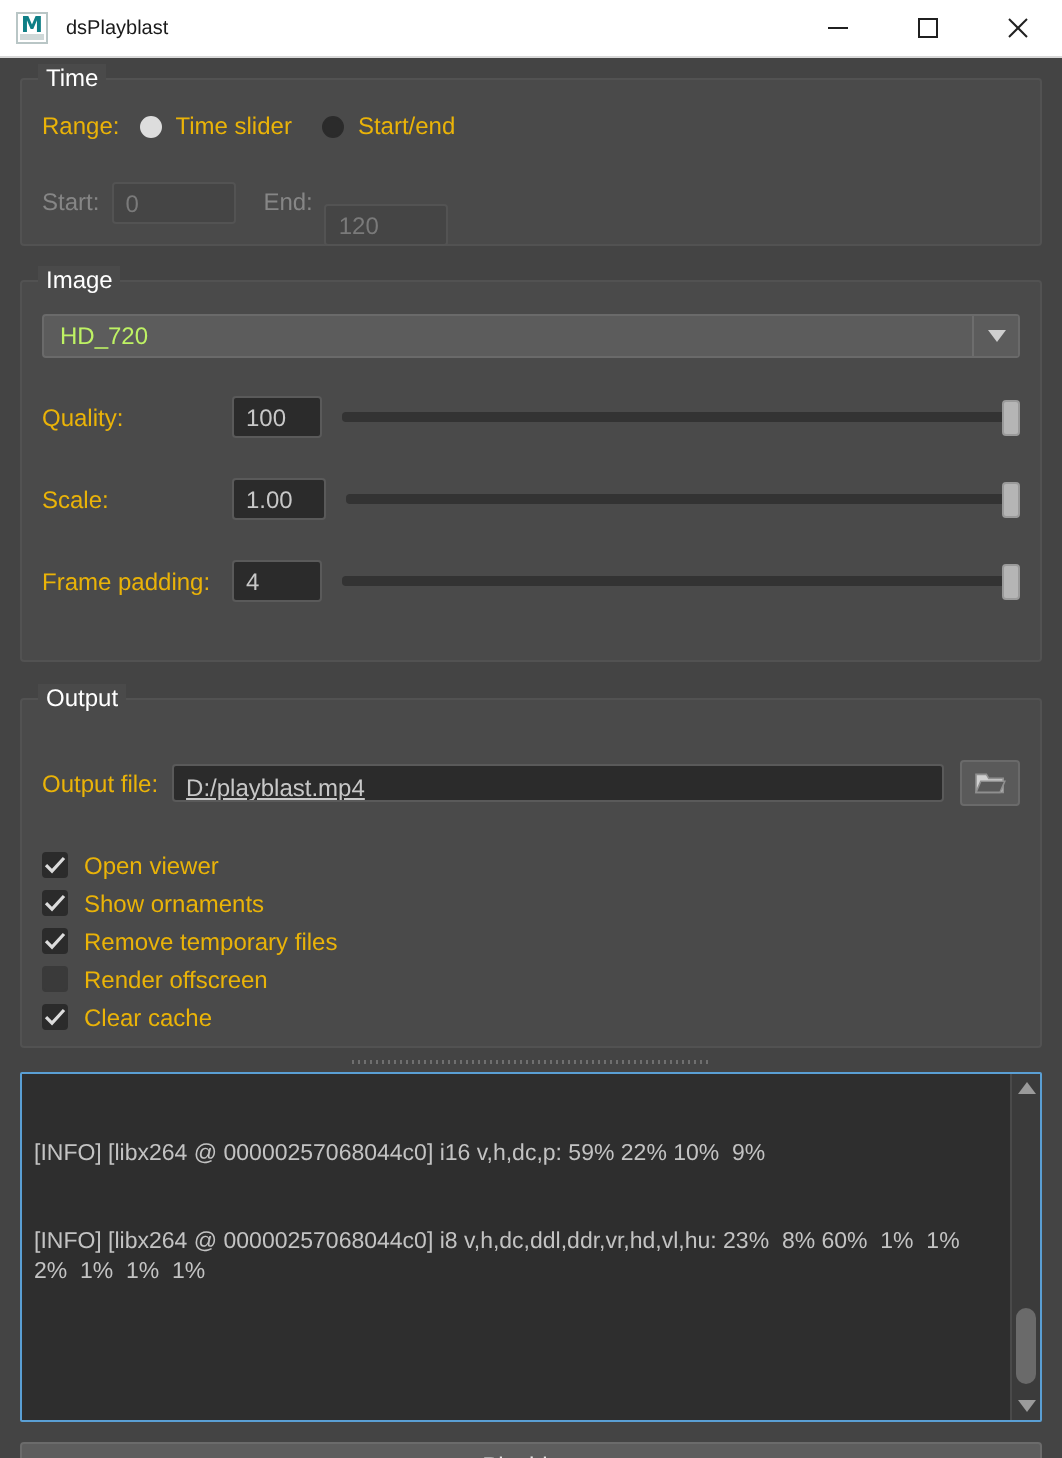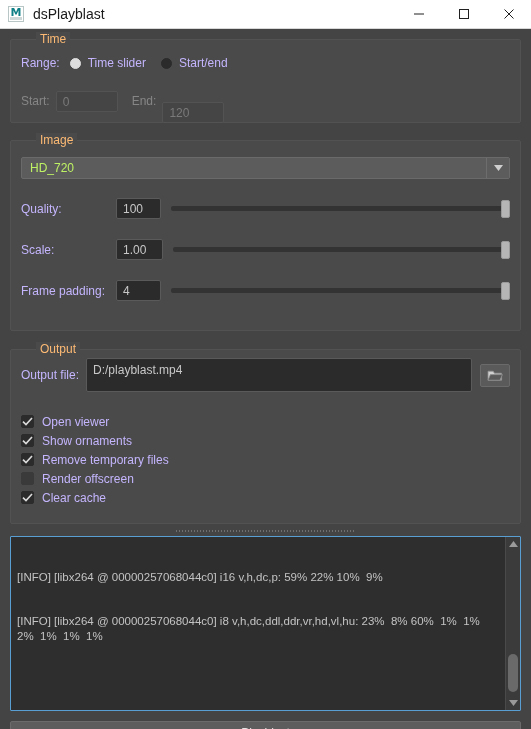--- a/index.html
+++ b/index.html
@@ -50,21 +50,21 @@
   .title-icon .bar {
     position: absolute;
     bottom: 1px;
     left: 1px;
     right: 1px;
     height: 3px;
     background: #cfd8d8;
   }
   .title-text {
     color: #1a1a1a;
-    font-size: 14px;
+    font-size: 10px;
     flex: 1;
   }
   .win-btns { display: flex; height: 28px; }
   .win-btn {
     width: 45px;
     height: 28px;
     display: flex;
     align-items: center;
     justify-content: center;
     color: #202020;
@@ -83,33 +83,33 @@
     position: relative;
     margin: 0 10px;
     border: 1px solid #525252;
     border-radius: 2px;
     background: #4a4a4a;
     padding: 8px 10px 10px 10px;
   }
   .groupbox > .gb-title {
     position: absolute;
     top: -8px;
-    left: 25px;
+    left: 8px;
     padding: 0 4px;
     background: #4a4a4a;
-    color: #fdba74;
+    color: #ffffff;
     font-size: 12px;
   }
 
   .row {
     display: flex;
     align-items: center;
   }
 
-  .lbl { color: #c4b5fd; font-size: 12px; }
+  .lbl { color: #eab308; font-size: 12px; }
   .lbl.dim { color: #868686; }
 
   
   .radio {
     width: 11px;
     height: 11px;
     border-radius: 50%;
     background: #2e2e2e;
     border: 1px solid #5d5d5d;
     box-sizing: border-box;
@@ -381,23 +381,23 @@
         <div class="groove"></div>
         <div class="handle" style="right:0px;"></div>
       </div>
     </div>
   </div>
 
   <div style="height:18px"></div>
   <div class="groupbox" style="height:155px;">
     <div class="gb-title">Output</div>
 
-    <div class="row" style="margin-top:0;">
+    <div class="row" style="margin-top:22px;">
       <span class="lbl">Output file:</span>
-      <div class="lineedit" style="flex:1;margin-left:7px;height:34px;line-height:16px;">D:/playblast.mp4</div>
+      <div class="lineedit" style="flex:1;margin-left:7px;height:19px;line-height:16px;text-decoration:underline;">D:/playblast.mp4</div>
       <div class="folder-btn" style="margin-left:8px;">
         <svg width="16" height="13" viewBox="0 0 16 13">
           <path d="M1 2.2 L1 11.2 L14.6 11.2 L14.6 4.2 L7.4 4.2 L6.2 2.2 Z" fill="#d0d0d0" stroke="#8f8f8f" stroke-width="0.8"></path>
           <path d="M1 11.2 L3.4 5.6 L15.4 5.6 L13 11.2 Z" fill="#5a5a5a" stroke="#8f8f8f" stroke-width="0.8"></path>
         </svg>
       </div>
     </div>
 
     <div style="margin-top:20px;">
       <div class="cbrow">

